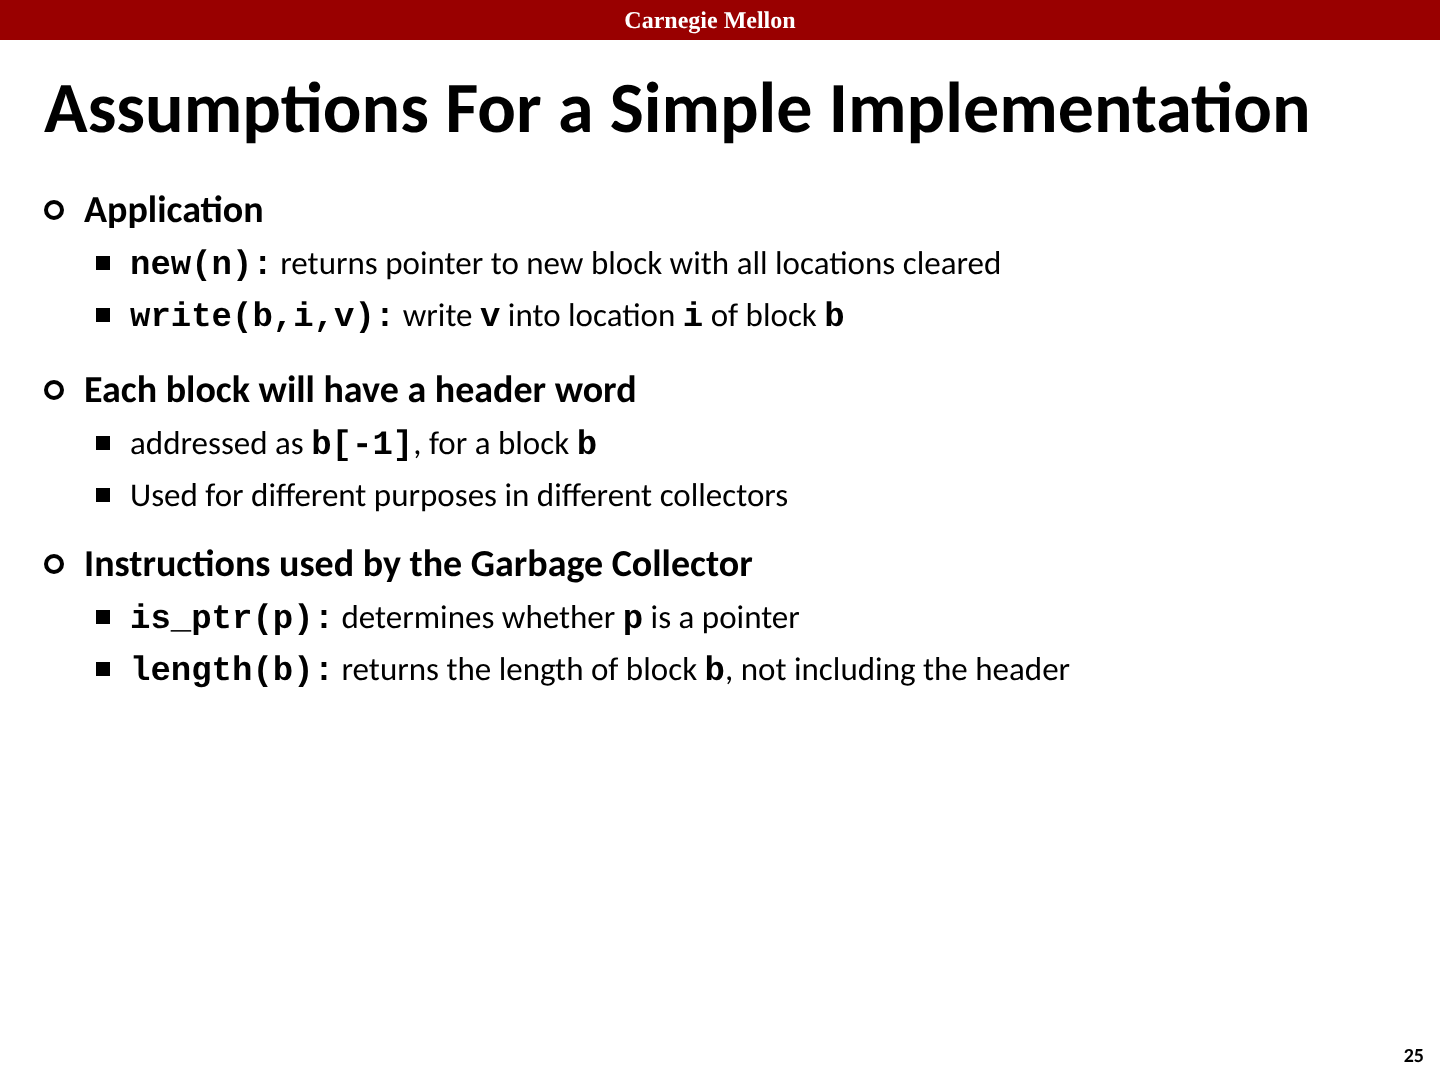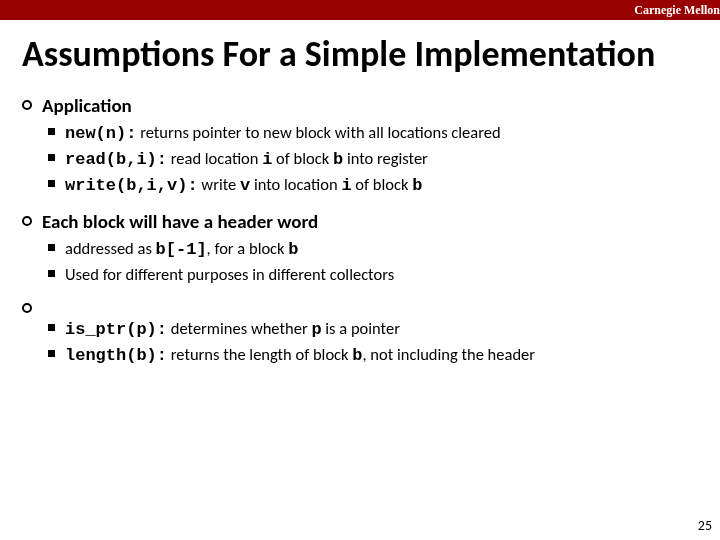--- a/index.html
+++ b/index.html
@@ -1,31 +1,31 @@
 <!DOCTYPE html>
 <html><head>
 <meta charset="utf-8">
 <style>
   * { margin: 0; padding: 0; box-sizing: border-box; }
   html, body { width: 720px; height: 540px; font-family: Calibri, "Segoe UI", Arial, sans-serif; background: #fff; color: #000; }
   .slide { width: 720px; height: 540px; position: relative; }
-  .topbar { height: 20px; background: #990000; display: flex; align-items: center; justify-content: flex-end; }
+  .topbar { height: 20px; background: #990000; display: flex; align-items: center; justify-content: center; padding-right: 10px; }
   .brand { color: #fff; font-family: "Times New Roman", serif; font-weight: bold; font-size: 12px; }
   .title { font-size: 36px; font-weight: bold; color: #000; padding: 12px 22px 6px 22px; }
   .content { padding: 0 22px; }
   ul.main { list-style: none; }
   ul.main > li { margin-top: 12px; }
   .row-top { display: flex; align-items: flex-start; }
   .circ { width: 10px; height: 10px; border: 2px solid #000; border-radius: 50%; flex: 0 0 auto; margin-top: 6px; margin-right: 10px; }
   .section-head { font-size: 19px; font-weight: bold; }
   ul.sub { list-style: none; margin-top: 4px; }
   ul.sub > li { display: flex; align-items: flex-start; margin: 1px 0 1px 26px; font-size: 16.5px; line-height: 1.35; }
   .sq { width: 7px; height: 7px; background: #000; flex: 0 0 auto; margin-top: 7px; margin-right: 10px; }
   code, .mono { font-family: "Courier New", monospace; font-weight: bold; font-size: 17px; }
-  .pagenum { position: absolute; right: 8px; bottom: 6px; font-size: 14px; color: #000; }
+  .pagenum { position: absolute; right: 8px; bottom: 6px; font-size: 10px; color: #000; font-weight: bold; }
 </style>
 </head>
 <body>
 <div class="slide">
 
   <div class="topbar">
     <span class="brand">Carnegie Mellon</span>
   </div>
 
   <div class="title">Assumptions For a Simple Implementation</div>
@@ -34,24 +34,20 @@
     <ul class="main" id="main-list">
         <li>
           <div class="row-top">
             <span class="circ"></span>
             <span class="section-head">Application</span>
           </div>
           <ul class="sub">
             <li>
               <span class="sq"></span>
               <span><code>new(n):</code><span> returns pointer to new block with all locations cleared</span></span>
-            </li>
-            <li>
-              <span class="sq"></span>
-              <span><code>read(b,i):</code><span> read location <code>i</code> of block <code>b</code> into register</span></span>
             </li>
             <li>
               <span class="sq"></span>
               <span><code>write(b,i,v):</code><span> write <code>v</code> into location <code>i</code> of block <code>b</code></span></span>
             </li>
           </ul>
         </li>
         <li>
           <div class="row-top">
             <span class="circ"></span>
@@ -64,20 +60,21 @@
             </li>
             <li>
               <span class="sq"></span>
               <span><span>Used for different purposes in different collectors</span></span>
             </li>
           </ul>
         </li>
         <li>
           <div class="row-top">
             <span class="circ"></span>
+            <span class="section-head">Instructions used by the Garbage Collector</span>
           </div>
           <ul class="sub">
             <li>
               <span class="sq"></span>
               <span><code>is_ptr(p):</code><span> determines whether <code>p</code> is a pointer</span></span>
             </li>
             <li>
               <span class="sq"></span>
               <span><code>length(b):</code><span> returns the length of block <code>b</code>, not including the header</span></span>
             </li>

